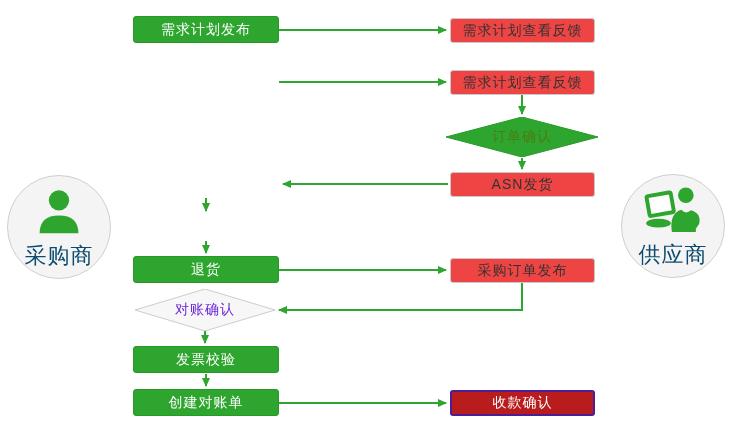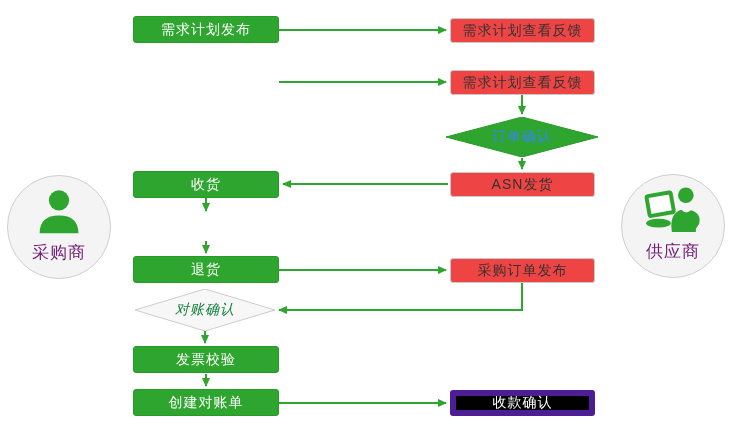--- a/index.html
+++ b/index.html
@@ -7,39 +7,39 @@
     position:relative;width:726px;height:436px;background:#fff;overflow:hidden;
     font-family:"Liberation Sans","DejaVu Sans",sans-serif;
   }
   .connector-layer{position:absolute;left:0;top:0;width:731px;height:436px;pointer-events:none;}
   .node{
     position:absolute;display:flex;align-items:center;justify-content:center;
     box-sizing:border-box;border-radius:3px;font-size:14px;letter-spacing:1px;
   }
   .node.green{background:#2ea52e;border:1px solid #279927;color:#fff;}
   .node.white{background:#ef4444;border:1px solid #c9c9c9;color:#333;}
-  .node.red{background:#000000;border:6px solid #4c1d95;color:#fff;}
+  .node.red{background:#b91c1c;border:2px solid #4c1d95;color:#fff;}
   .gl{left:133px;width:146px;height:27px;}
   .wr{left:450px;width:145px;height:25px;}
   .diamond-wrap{position:absolute;}
   .diamond-wrap svg{position:absolute;left:0;top:0;display:block;}
   .diamond-label{
     position:absolute;left:0;top:0;width:100%;height:100%;
     display:flex;align-items:center;justify-content:center;
     font-size:14px;letter-spacing:1px;
   }
-  .diamond-label.on-green{color:#3b82f6;}
-  .diamond-label.on-gray{color:#15803d;font-style:italic;}
+  .diamond-label.on-green{color:#4d7c0f;}
+  .diamond-label.on-gray{color:#6d28d9;}
   .actor{
     position:absolute;width:104px;height:104px;border-radius:50%;
     background:#f4f4f4;border:1px solid #cfcfcf;box-sizing:border-box;
     display:flex;flex-direction:column;align-items:center;justify-content:flex-start;
   }
   .actor-icon{display:block;margin-top:10px;height:54px;}
-  .actor-label{font-size:17px;color:#701a75;margin-top:1px;letter-spacing:1px;}
+  .actor-label{font-size:22px;color:#0c4a6e;margin-top:1px;letter-spacing:1px;}
 </style>
 </head>
 <body>
 
 <div class="stage">
 
   <svg class="connector-layer" width="731" height="436" viewBox="0 0 731 436" xmlns="http://www.w3.org/2000/svg">
     <defs>
       <marker id="arr" markerUnits="userSpaceOnUse" markerWidth="9" markerHeight="8" refX="8" refY="4" orient="auto">
         <path d="M0,0 L9,4 L0,8 Z" fill="#2ea52e"></path>
@@ -55,21 +55,20 @@
       <path d="M206,241 L206,253" marker-end="url(#arr)"></path>
       <path d="M279,270 L446,270" marker-end="url(#arr)"></path>
       <path d="M522,283 L522,310 L279,310" marker-end="url(#arr)"></path>
       <path d="M205,331 L205,343" marker-end="url(#arr)"></path>
       <path d="M206,374 L206,386" marker-end="url(#arr)"></path>
       <path d="M279,403 L446,403" marker-end="url(#arr)"></path>
     </g>
   </svg>
 
   <div class="node green gl" style="top:16px">需求计划发布</div>
-  <div class="node green gl" style="top:171px">收货</div>
   <div class="node green gl" style="top:346px">发票校验</div>
   <div class="node green gl" style="top:256px">退货</div>
   <div class="node green gl" style="top:389px">创建对账单</div>
 
   <div class="node white wr" style="top:18px">需求计划查看反馈</div>
   <div class="node white wr" style="top:70px">需求计划查看反馈</div>
   <div class="node white wr" style="top:172px">ASN发货</div>
   <div class="node white wr" style="top:258px">采购订单发布</div>
   <div class="node red wr" style="top:390px;height:26px">收款确认</div>
 

